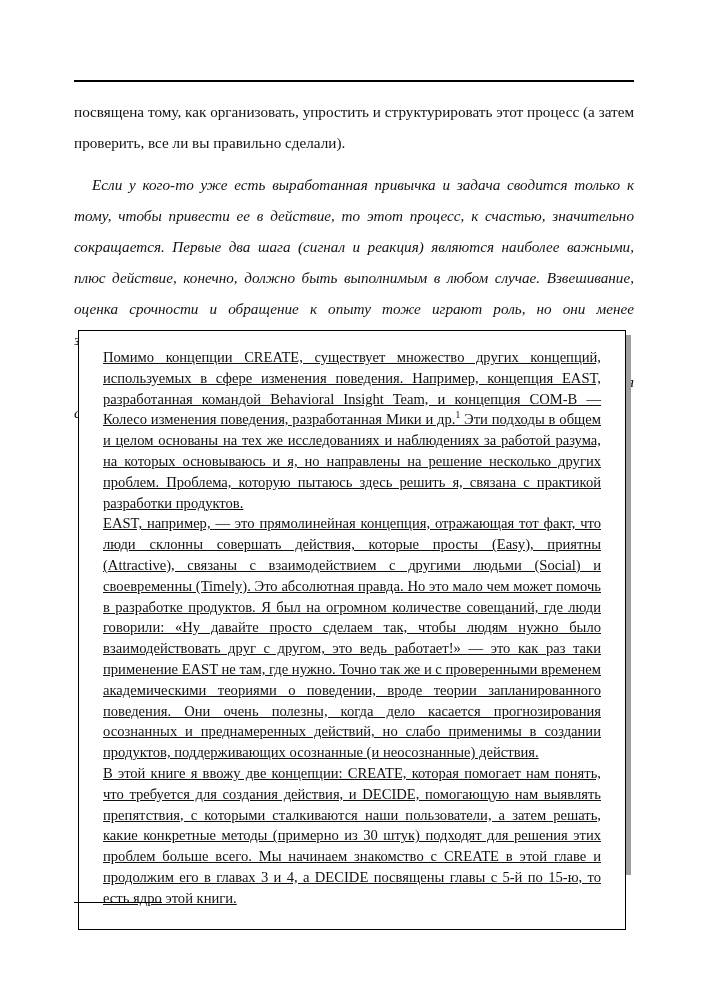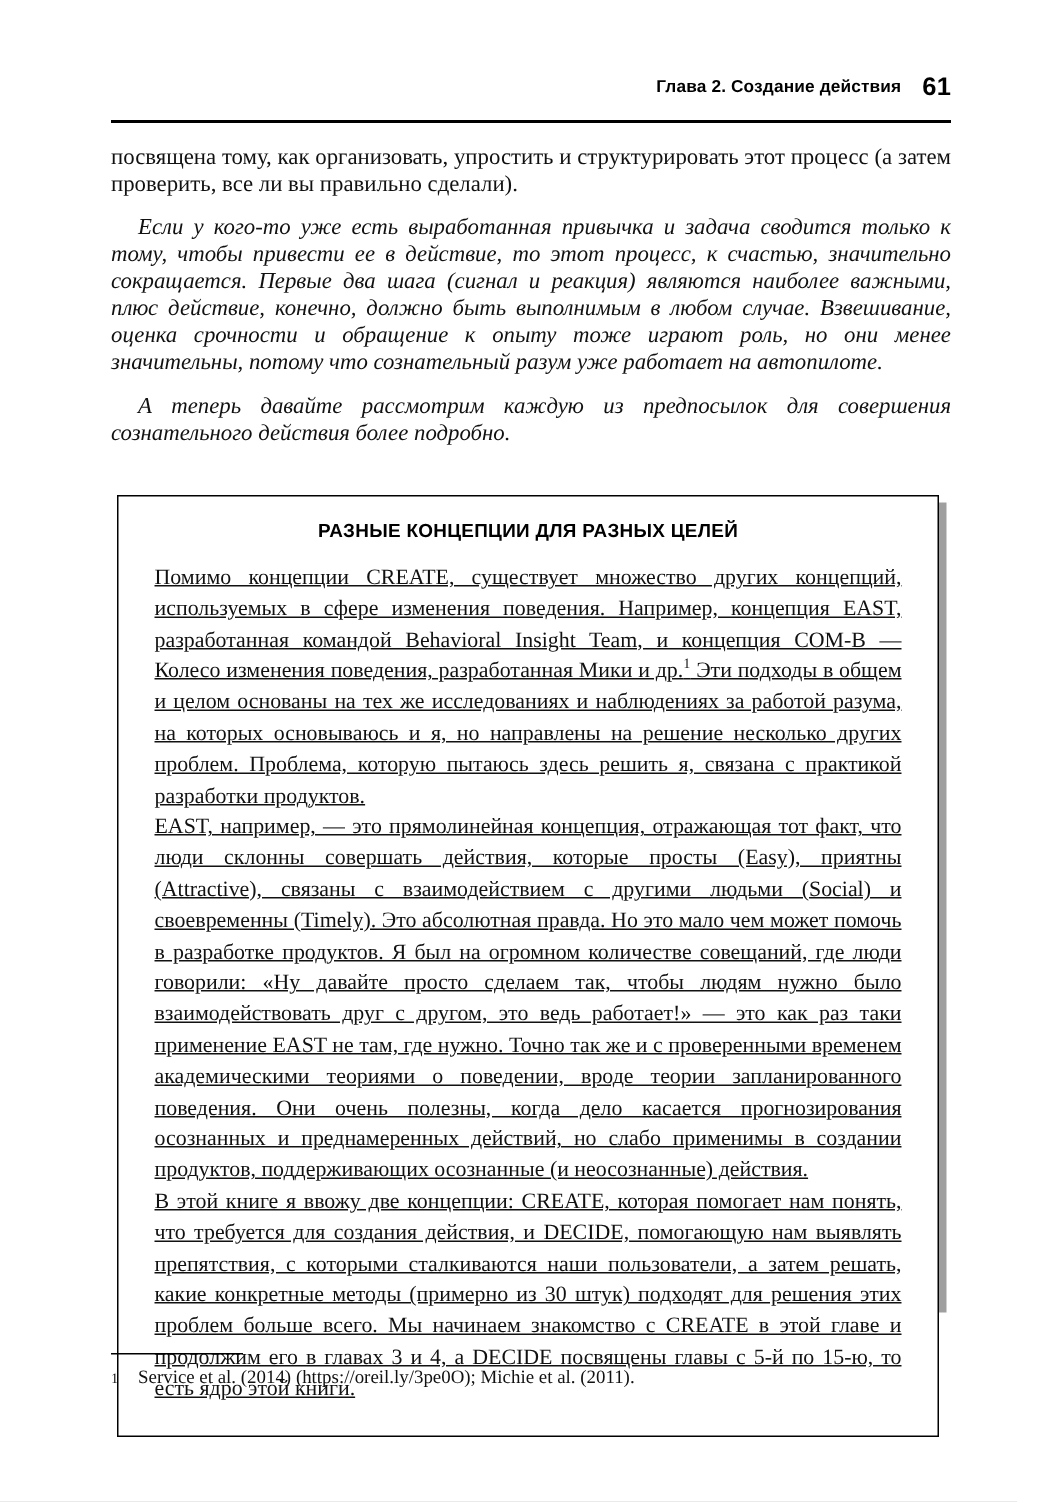--- a/index.html
+++ b/index.html
@@ -56,21 +56,21 @@
     height: 1.6px;
     background: #000;
   }
   
   .body-text {
     position: absolute;
     top: 96px;
     left: 0;
     width: 560px;
     font-size: 15.2px;
-    line-height: 18px;
+    line-height: 31px;
     color: #111;
     text-align: justify;
   }
   .body-text p {
     margin: 0 0 0 0;
     text-indent: 0;
   }
   .body-text p + p {
     margin-top: 11px;
   }
@@ -161,40 +161,33 @@
   .footnote .fn-body {
     display: inline;
   }
 </style>
 </head>
 <body>
 
 <div class="page">
   <div class="page-inner">
 
-    <div class="header">
-      <span class="chapter">Глава 2. Создание действия</span><span class="pagenum">61</span>
-    </div>
     <div class="header-rule"></div>
 
     <div class="body-text">
       <p>посвящена тому, как организовать, упростить и структурировать этот процесс (а затем проверить, все ли вы правильно сделали).</p>
       <p class="indent">Если у кого-то уже есть выработанная привычка и задача сводится только к тому, чтобы привести ее в действие, то этот процесс, к счастью, значительно сокращается. Первые два шага (сигнал и реакция) являются наиболее важными, плюс действие, конечно, должно быть выполнимым в любом случае. Взвешивание, оценка срочности и обращение к опыту тоже играют роль, но они менее значительны, потому что сознательный разум уже работает на автопилоте.</p>
       <p class="indent">А теперь давайте рассмотрим каждую из предпосылок для совершения сознательного действия более подробно.</p>
     </div>
 
     <div class="box-shadow"></div>
     <div class="box">
-      <div class="box-title">РАЗНЫЕ КОНЦЕПЦИИ ДЛЯ РАЗНЫХ ЦЕЛЕЙ</div>
       <div class="box-text">
         <p><span>Помимо концепции CREATE, существует множество других концепций, используемых в сфере изменения поведения. Например, концепция EAST, разработанная командой Behavioral Insight Team, и концепция COM-B — Колесо изменения поведения, разработанная Мики и др.</span><sup>1</sup><span> Эти подходы в общем и целом основаны на тех же исследованиях и наблюдениях за работой разума, на которых основываюсь и я, но направлены на решение несколько других проблем. Проблема, которую пытаюсь здесь решить я, связана с практикой разработки продуктов.</span></p>
         <p>EAST, например, — это прямолинейная концепция, отражающая тот факт, что люди склонны совершать действия, которые просты (Easy), приятны (Attractive), связаны с взаимодействием с другими людьми (Social) и своевременны (Timely). Это абсолютная правда. Но это мало чем может помочь в разработке продуктов. Я был на огромном количестве совещаний, где люди говорили: «Ну давайте просто сделаем так, чтобы людям нужно было взаимодействовать друг с другом, это ведь работает!» — это как раз таки применение EAST не там, где нужно. Точно так же и с проверенными временем академическими теориями о поведении, вроде теории запланированного поведения. Они очень полезны, когда дело касается прогнозирования осознанных и преднамеренных действий, но слабо применимы в создании продуктов, поддерживающих осознанные (и неосознанные) действия.</p>
         <p>В этой книге я ввожу две концепции: CREATE, которая помогает нам понять, что требуется для создания действия, и DECIDE, помогающую нам выявлять препятствия, с которыми сталкиваются наши пользователи, а затем решать, какие конкретные методы (примерно из 30 штук) подходят для решения этих проблем больше всего. Мы начинаем знакомство с CREATE в этой главе и продолжим его в главах 3 и 4, а DECIDE посвящены главы с 5-й по 15-ю, то есть ядро этой книги.</p>
       </div>
     </div>
 
     <div class="footnote-rule"></div>
-    <div class="footnote">
-      <span class="fn-mark">1</span><span class="fn-body">Service et al. (2014) (https://oreil.ly/3pe0O); Michie et al. (2011).</span>
-    </div>
 
   </div>
 </div>
 
 </body></html>

